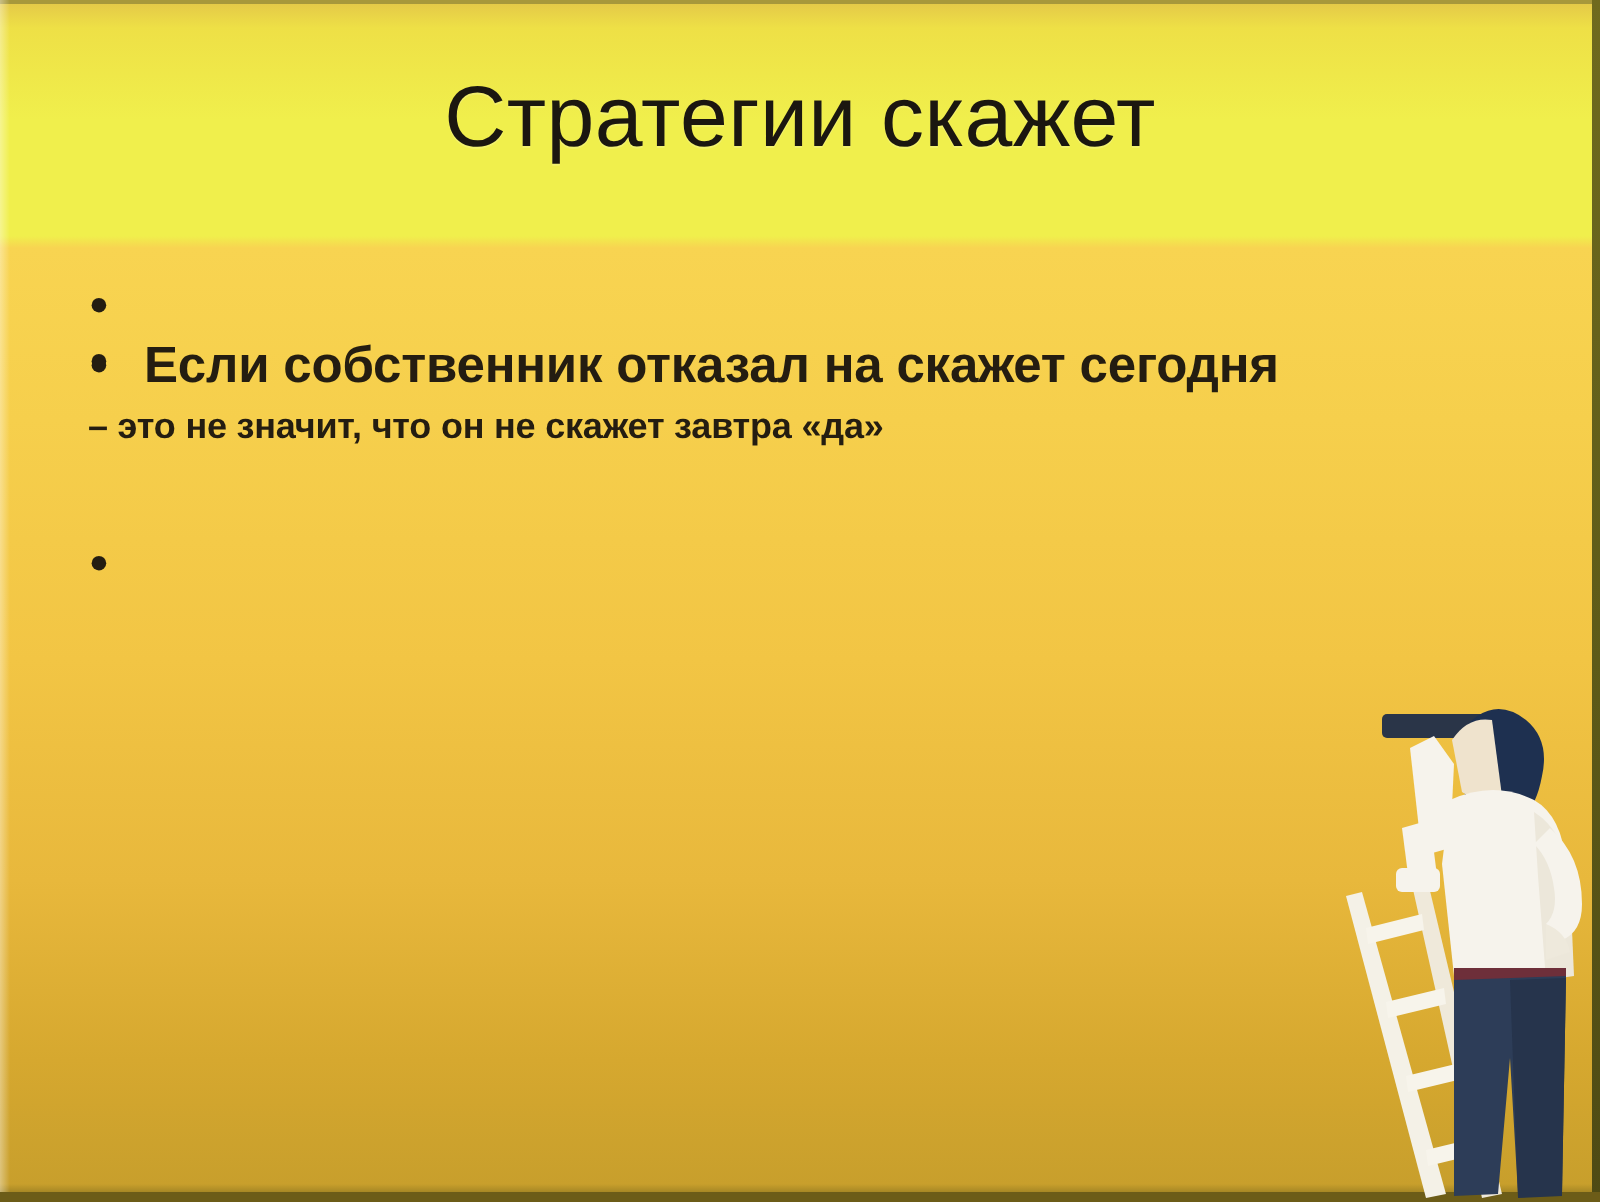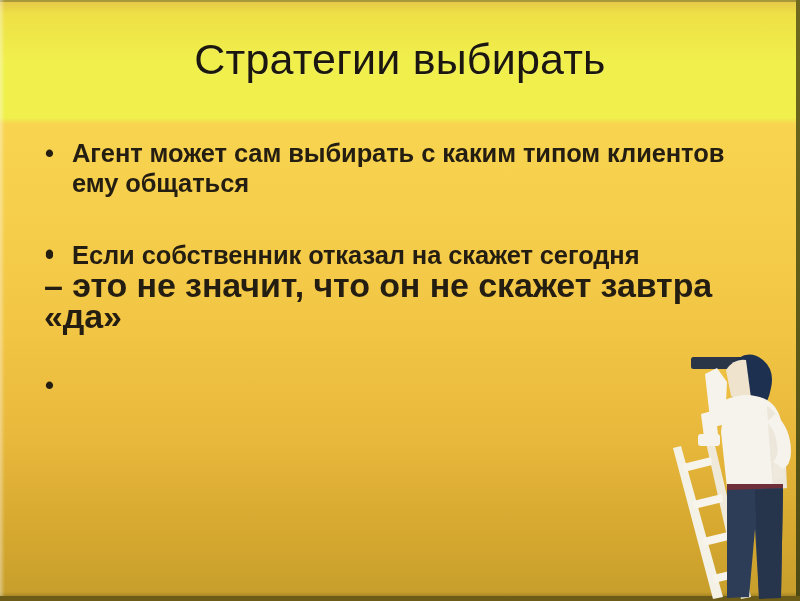--- a/index.html
+++ b/index.html
@@ -107,21 +107,21 @@
     left: 45px;
     top: 0;
     font-size: 25.5px;
     line-height: 30px;
     color: #241d11;
   }
   .hang-line {
     display: block;
     padding-left: 44px;
     padding-right: 46px;
-    font-size: 34px;
+    font-size: 18px;
     line-height: 31px;
     font-weight: 600;
     color: #241d11;
     letter-spacing: -0.1px;
   }
 
   
   #b1 { margin-top: 12px; }
   #b2 { margin-top: 40px; }
   #b3 { margin-top: 42px; }
@@ -141,29 +141,28 @@
 <body>
 
 <div id="slide">
 
   <div id="edge-top"></div>
   <div id="edge-left"></div>
   <div id="edge-right"></div>
   <div id="edge-bottom"></div>
 
   <div id="title-band">
-    <div id="slide-title">Стратегии выбирать</div>
+    <div id="slide-title">Стратегии скажет</div>
   </div>
 
   <div id="body">
 
     <div class="bullet-block" id="b1">
       <div class="bullet-row">
         <span class="bullet-marker">•</span>
-        <span>Агент может сам выбирать с каким типом клиентов ему общаться</span>
       </div>
     </div>
 
     <div class="bullet-block" id="b2">
       <div class="bullet-row">
         <span class="bullet-marker">•</span>
       </div>
     </div>
 
     <div class="bullet-block" id="b3">

